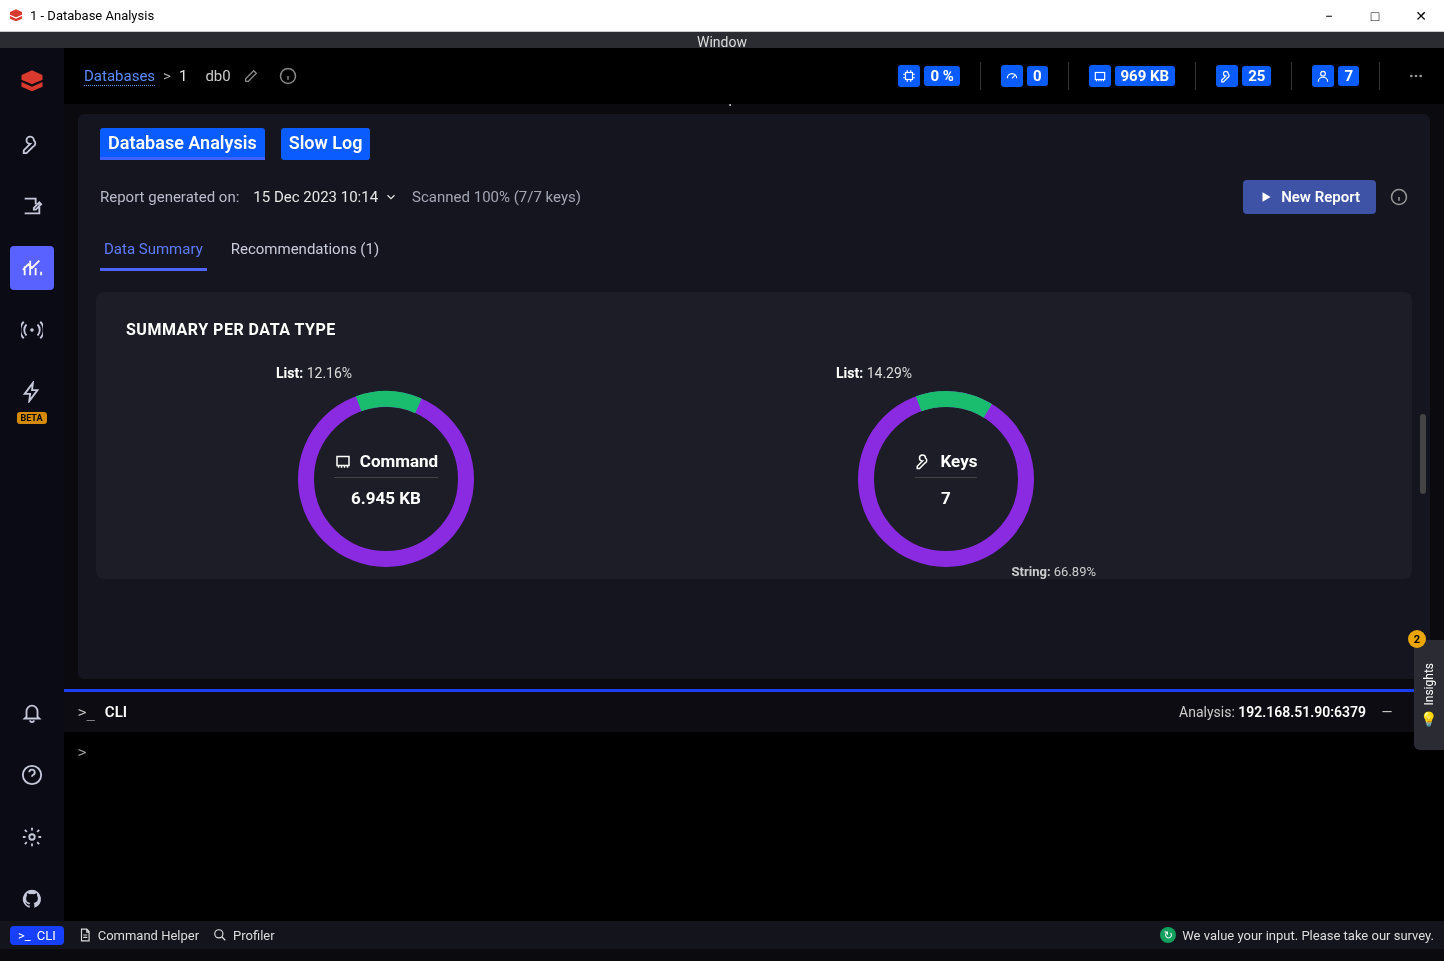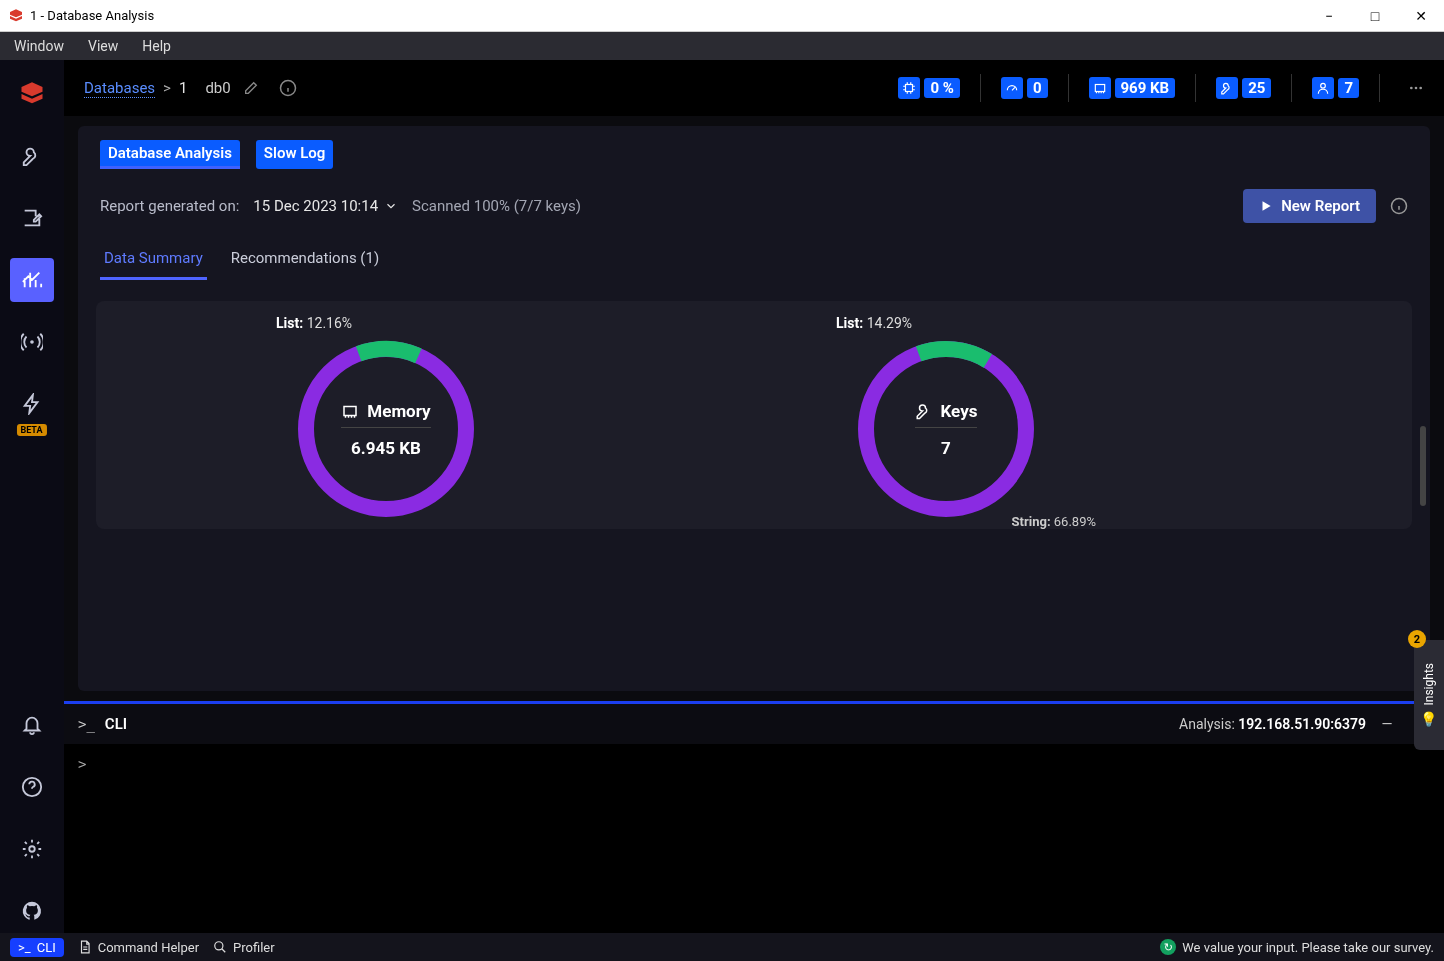--- a/index.html
+++ b/index.html
@@ -24,28 +24,29 @@
     padding: 0 0 0 8px;
     border-bottom: 1px solid #ccc;
   }
   .window-titlebar .title { display:flex; align-items:center; gap:6px; font-size:13px; }
   .window-titlebar .logo-icon { width:16px; height:16px; }
   .window-controls { display:flex; }
   .window-controls .btn { width:46px; height:32px; display:flex; align-items:center; justify-content:center; }
 
   
   .menubar {
-    height: 28px;
+    height: 16px;
     background: #2b2b32;
     display: flex;
     align-items: center;
     padding: 0 6px;
     gap: 8px;
     font-size: 14px;
     color: #ddd;
+    flex-direction: column;
   }
   .menubar .menu-item { padding: 2px 8px; cursor:pointer; }
 
   
   .app-body {
     display:flex;
     height: calc(961px - 32px - 28px - 28px); 
   }
 
   
@@ -114,21 +115,21 @@
     margin:10px 14px 0 14px;
     border-radius:6px;
     padding: 14px 0 0 0;
     position:relative;
   }
   .inner-scroll {
     height:100%; overflow:auto; padding: 0 18px 18px 18px;
   }
   .tabs-row { display:flex; gap:16px; padding: 0 0 10px 4px; }
   .tab {
-    font-size:15px; font-weight:600; padding:4px 6px 8px 6px;
+    font-size:18px; font-weight:600; padding:4px 6px 8px 6px;
     color:#7aa0ff; cursor:pointer;
   }
   .tab.active-main { border-bottom:3px solid #3e61ff; background:#0a5cff; color:#fff; border-radius:3px 3px 0 0; padding:4px 8px; }
   .tab.highlight { background:#0a5cff; color:#fff; border-radius:3px; padding:4px 8px; }
 
   .report-row {
     display:flex; align-items:center; gap:14px; color:#b8bbc9; font-size:15px;
     padding:10px 4px 16px 4px;
   }
   .report-row .label {}
@@ -439,39 +440,40 @@
               </svg>
           </span>
         </div>
 
         <div class="subtabs-row">
           <div class="subtab active">Data Summary</div>
           <div class="subtab">Recommendations (1)</div>
         </div>
 
         <div class="summary-card">
+          <div class="summary-title">SUMMARY PER DATA TYPE</div>
 
           <div class="charts-row">
 
             <div class="chart-wrap" style="max-width:520px">
               <div class="chart-legend-above">
                 <b>List:</b> <span>12.16%</span>
               </div>
               <svg class="donut-svg" viewBox="0 0 100 100">
 
                 <circle cx="50" cy="50" r="40" fill="none" stroke="#8a2be2" stroke-width="8"></circle>
                 <circle cx="50" cy="50" r="40" fill="none" stroke="#1abd6e" stroke-width="8" stroke-dasharray="30.6 251.3" transform="rotate(-110 50 50)"></circle>
               </svg>
               <div class="donut-center">
                 <div class="d-title">
                   <svg width="18" height="18" viewBox="0 0 24 24">
                       <rect x="4" y="6" width="16" height="12" fill="none" stroke="#fff" stroke-width="2"></rect>
                       <path stroke="#fff" stroke-width="2" d="M6 18v3M10 18v3M14 18v3M18 18v3"></path>
                     </svg>
-                  <span>Memory</span>
+                  <span>Command</span>
                 </div>
                 <div class="d-value">6.945 KB</div>
               </div>
             </div>
 
             <div class="chart-wrap" style="max-width:520px">
               <div class="chart-legend-above">
                 <b>List:</b> <span>14.29%</span>
               </div>
               <svg class="donut-svg" viewBox="0 0 100 100">

